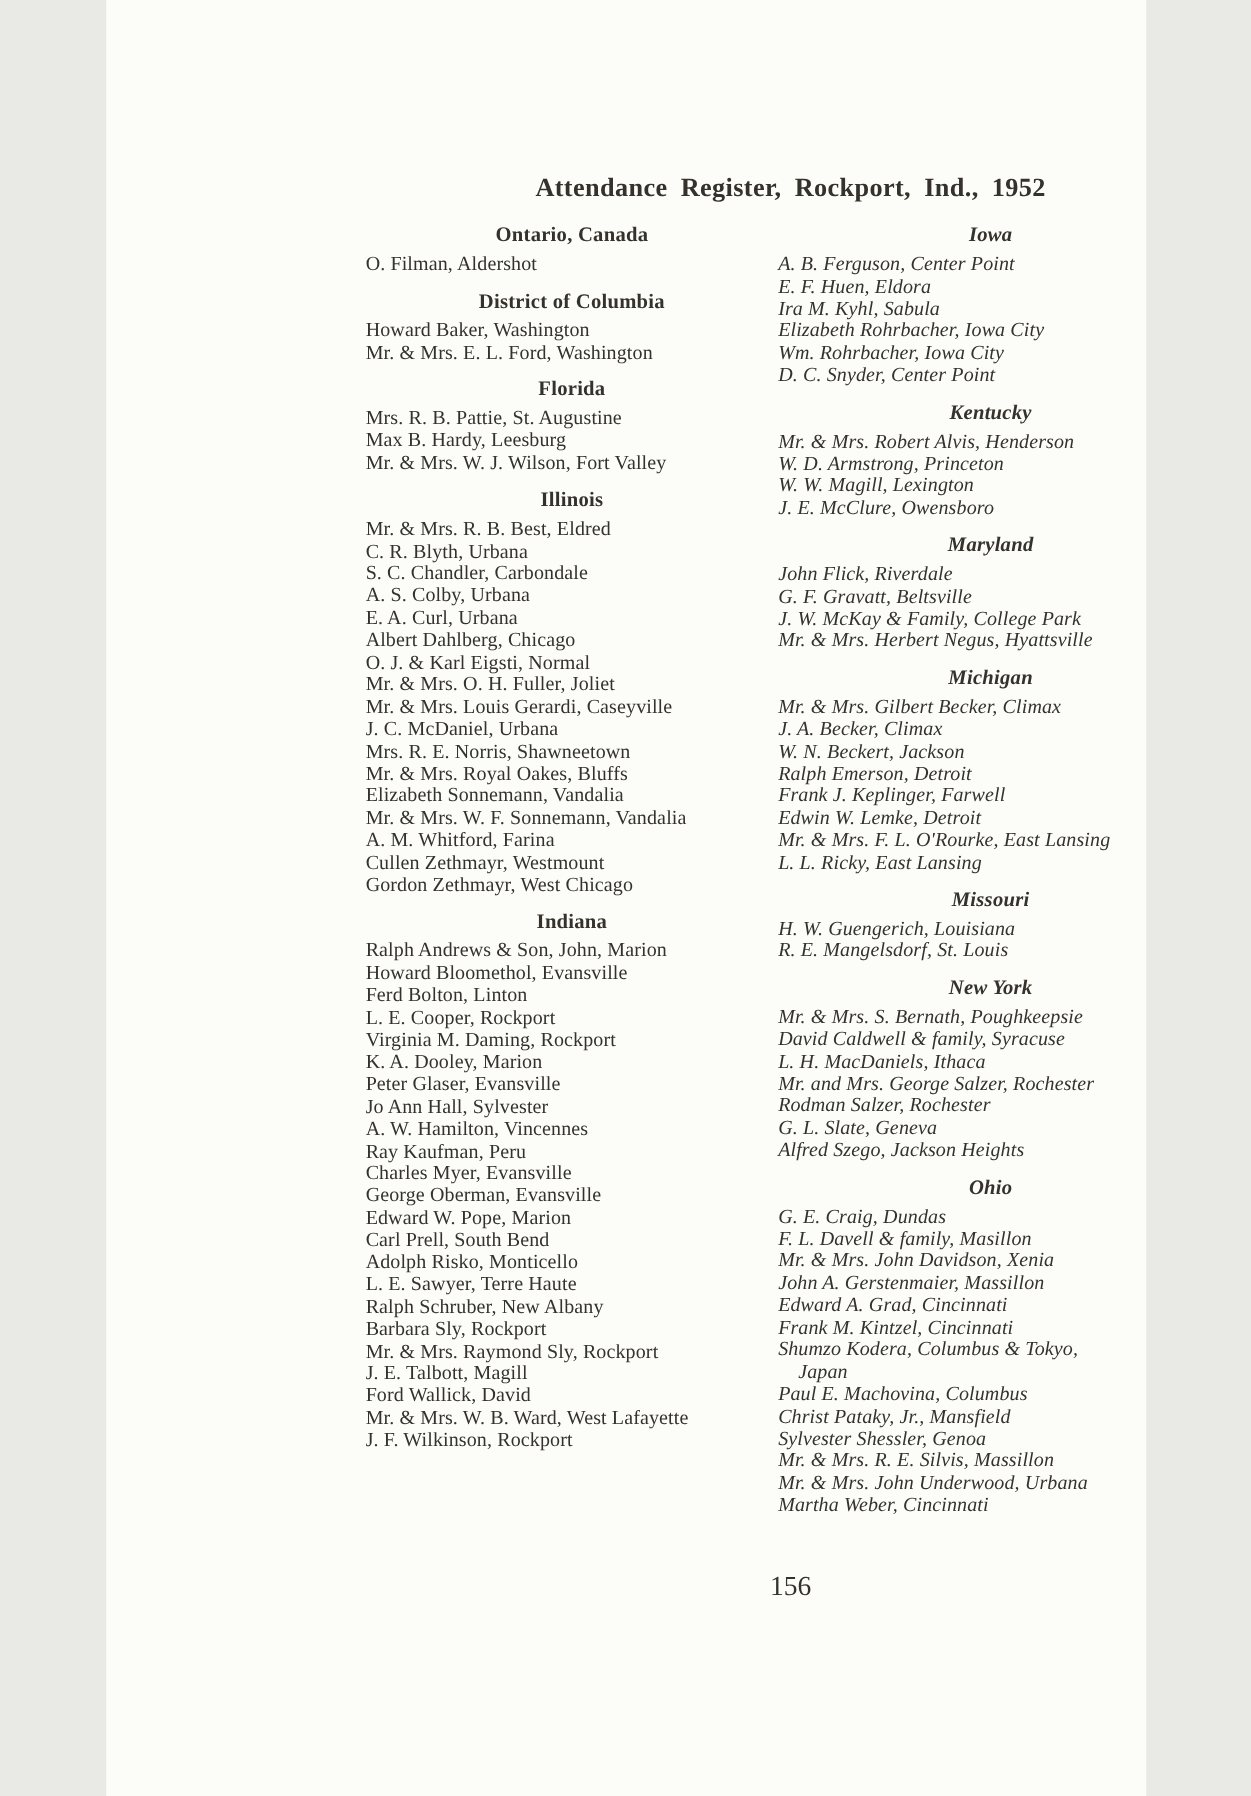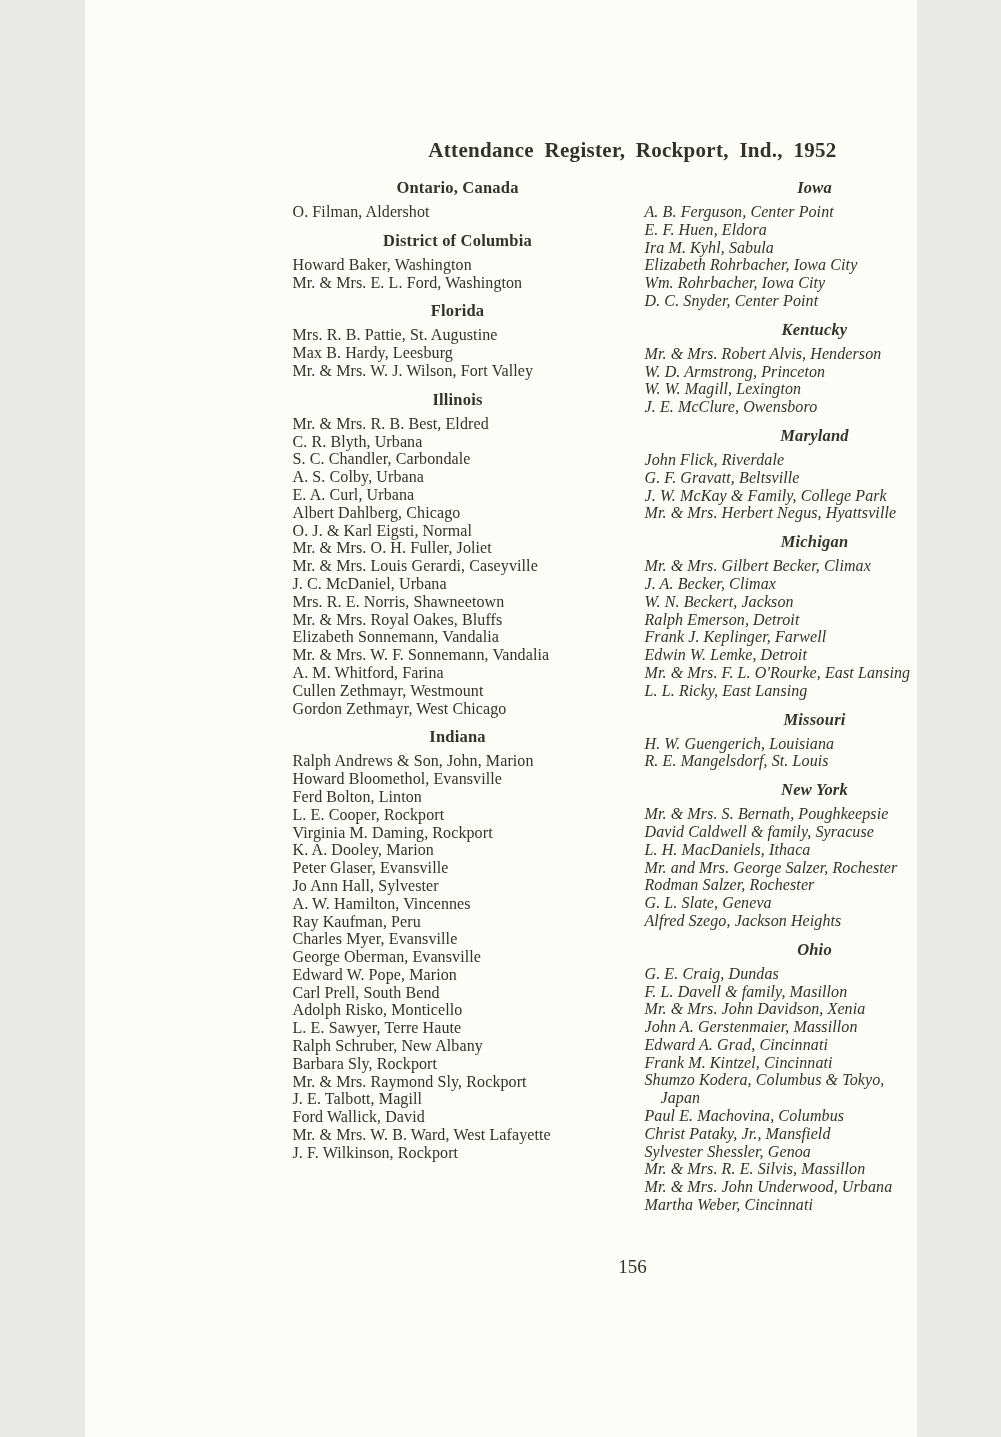--- a/index.html
+++ b/index.html
@@ -27,21 +27,20 @@
     font-size: 21px;
     font-weight: bold;
     letter-spacing: 0.3px;
     word-spacing: 5px;
   }
   .content {
     position: absolute;
     top: 179px;
     left: 208px;
     display: flex;
-    gap: 22px;
     align-items: flex-start;
   }
   .column {
     width: 330px;
   }
   .column-right {
     width: 340px;
     font-style: italic;
   }
   .state-heading {
@@ -62,21 +61,21 @@
     padding-left: 16px;
     text-indent: -16px;
     letter-spacing: 0.1px;
   }
   .page-number {
     position: absolute;
     top: 1256px;
     left: 208px;
     width: 680px;
     text-align: center;
-    font-size: 19px;
+    font-size: 22px;
   }
 </style>
 </head>
 <body>
 
 <div class="page">
   <h1 class="title">Attendance Register, Rockport, Ind., 1952</h1>
 
   <div class="content">
     <div class="column column-left">

